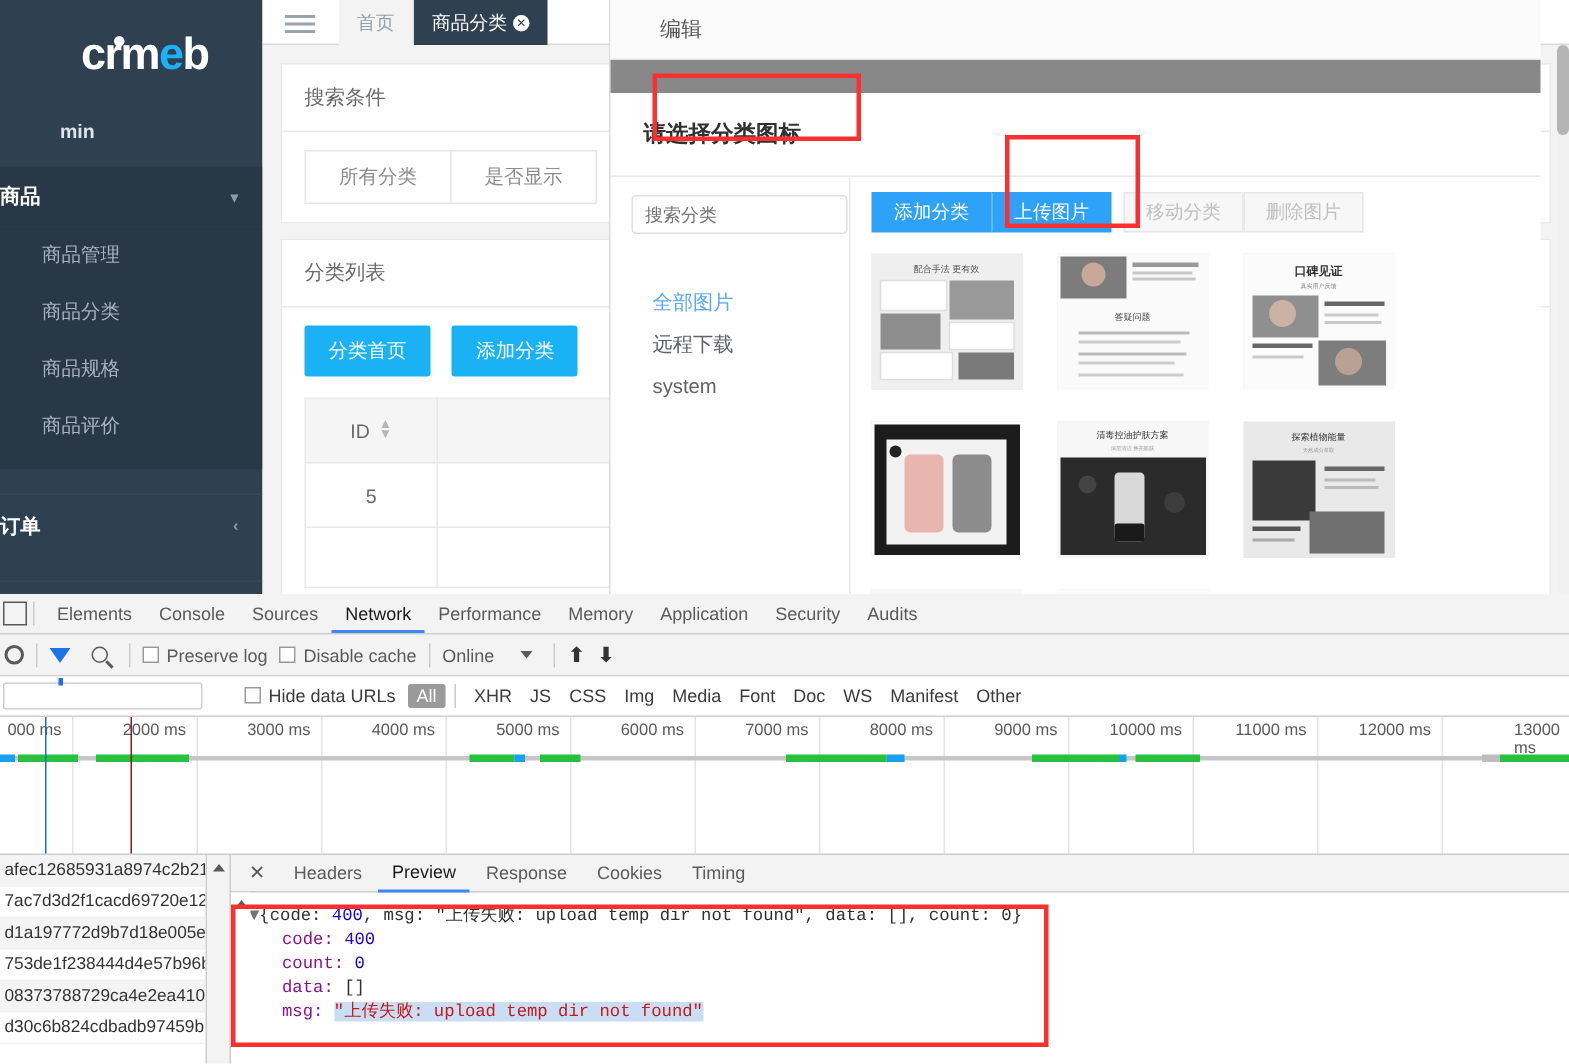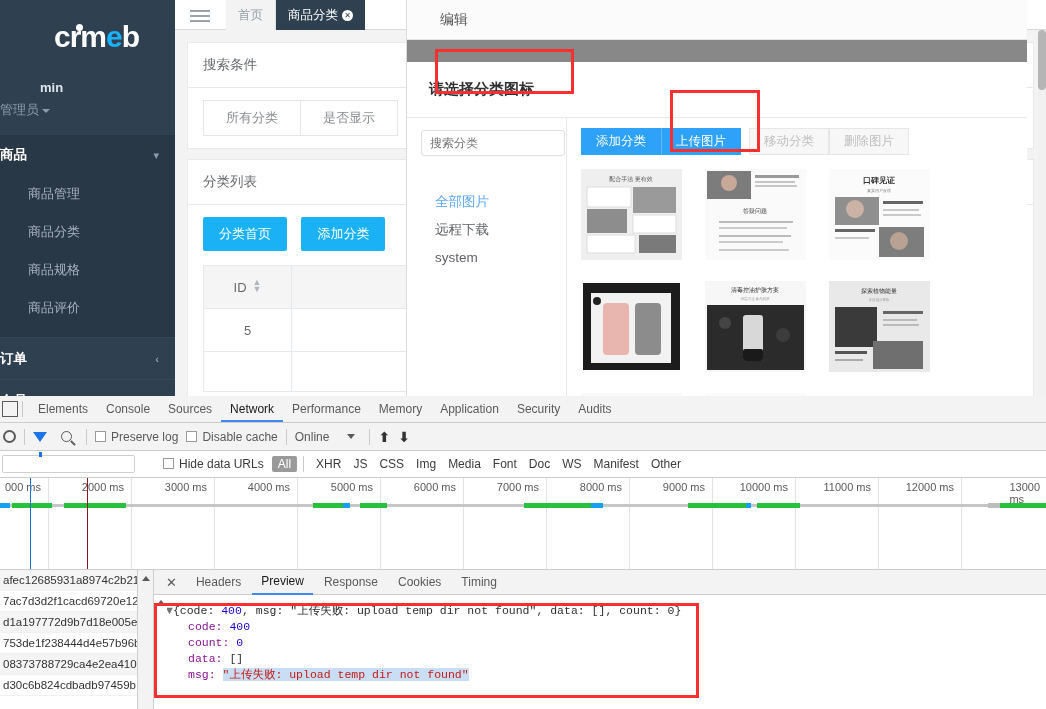--- a/index.html
+++ b/index.html
@@ -38,20 +38,21 @@
     height:40px; display:flex; align-items:center; justify-content:space-between;
     padding:0 16px 0 0; font-size:13.5px; font-weight:700; color:#ffffff;
     background:#293846;
   }
   .nav-sub { background:#293846; padding-bottom:10px; }
   .nav-sub-item { height:38px; display:flex; align-items:center; padding-left:28px; font-size:13px; color:#a7b1c2; }
   .nav-group-plain {
     height:42px; display:flex; align-items:center; justify-content:space-between;
     padding:0 16px 0 0; font-size:13.5px; font-weight:700; color:#ffffff;
     border-top:1px solid #35475a;
+    margin-top:16px;
   }
   .chev { font-size:11px; color:#8d9bad; }
 
   
   .tabbar { position:absolute; left:175px; top:0; width:871px; height:30px; background:#ffffff; border-bottom:1px solid #d9d9d9; }
   .hamburger { position:absolute; left:8px; top:4px; width:34px; height:24px; display:flex; flex-direction:column; justify-content:center; gap:3px; }
   .hamburger i { display:block; height:2px; background:#9aa2ab; width:20px; margin:0 auto; }
   .tab { position:absolute; top:0; height:30px; display:flex; align-items:center; gap:4px; padding:0 12px; font-size:12.5px; }
   .tab-home { left:51px; background:#f3f3f4; color:#96a0aa; border-right:1px solid #e0e0e0; }
   .tab-cat { left:101px; background:#2f4050; color:#ffffff; }
@@ -165,21 +166,20 @@
     <div class="crmeb-sidebar">
       <div class="crmeb-logo">
         <span>cr</span>
           <span class="dot"></span>
           <span>m</span>
           <span class="accent">e</span>
           <span>b</span>
       </div>
       <div class="user-block">
         <div class="user-name">min</div>
-        <div class="user-role"><span>管理员</span><span class="caret-dn"></span></div>
       </div>
       <div class="nav-group-head">
         <span>商品</span>
         <span class="chev">▾</span>
       </div>
       <div class="nav-sub">
         <div class="nav-sub-item">商品管理</div>
         <div class="nav-sub-item">商品分类</div>
         <div class="nav-sub-item">商品规格</div>
         <div class="nav-sub-item">商品评价</div>

